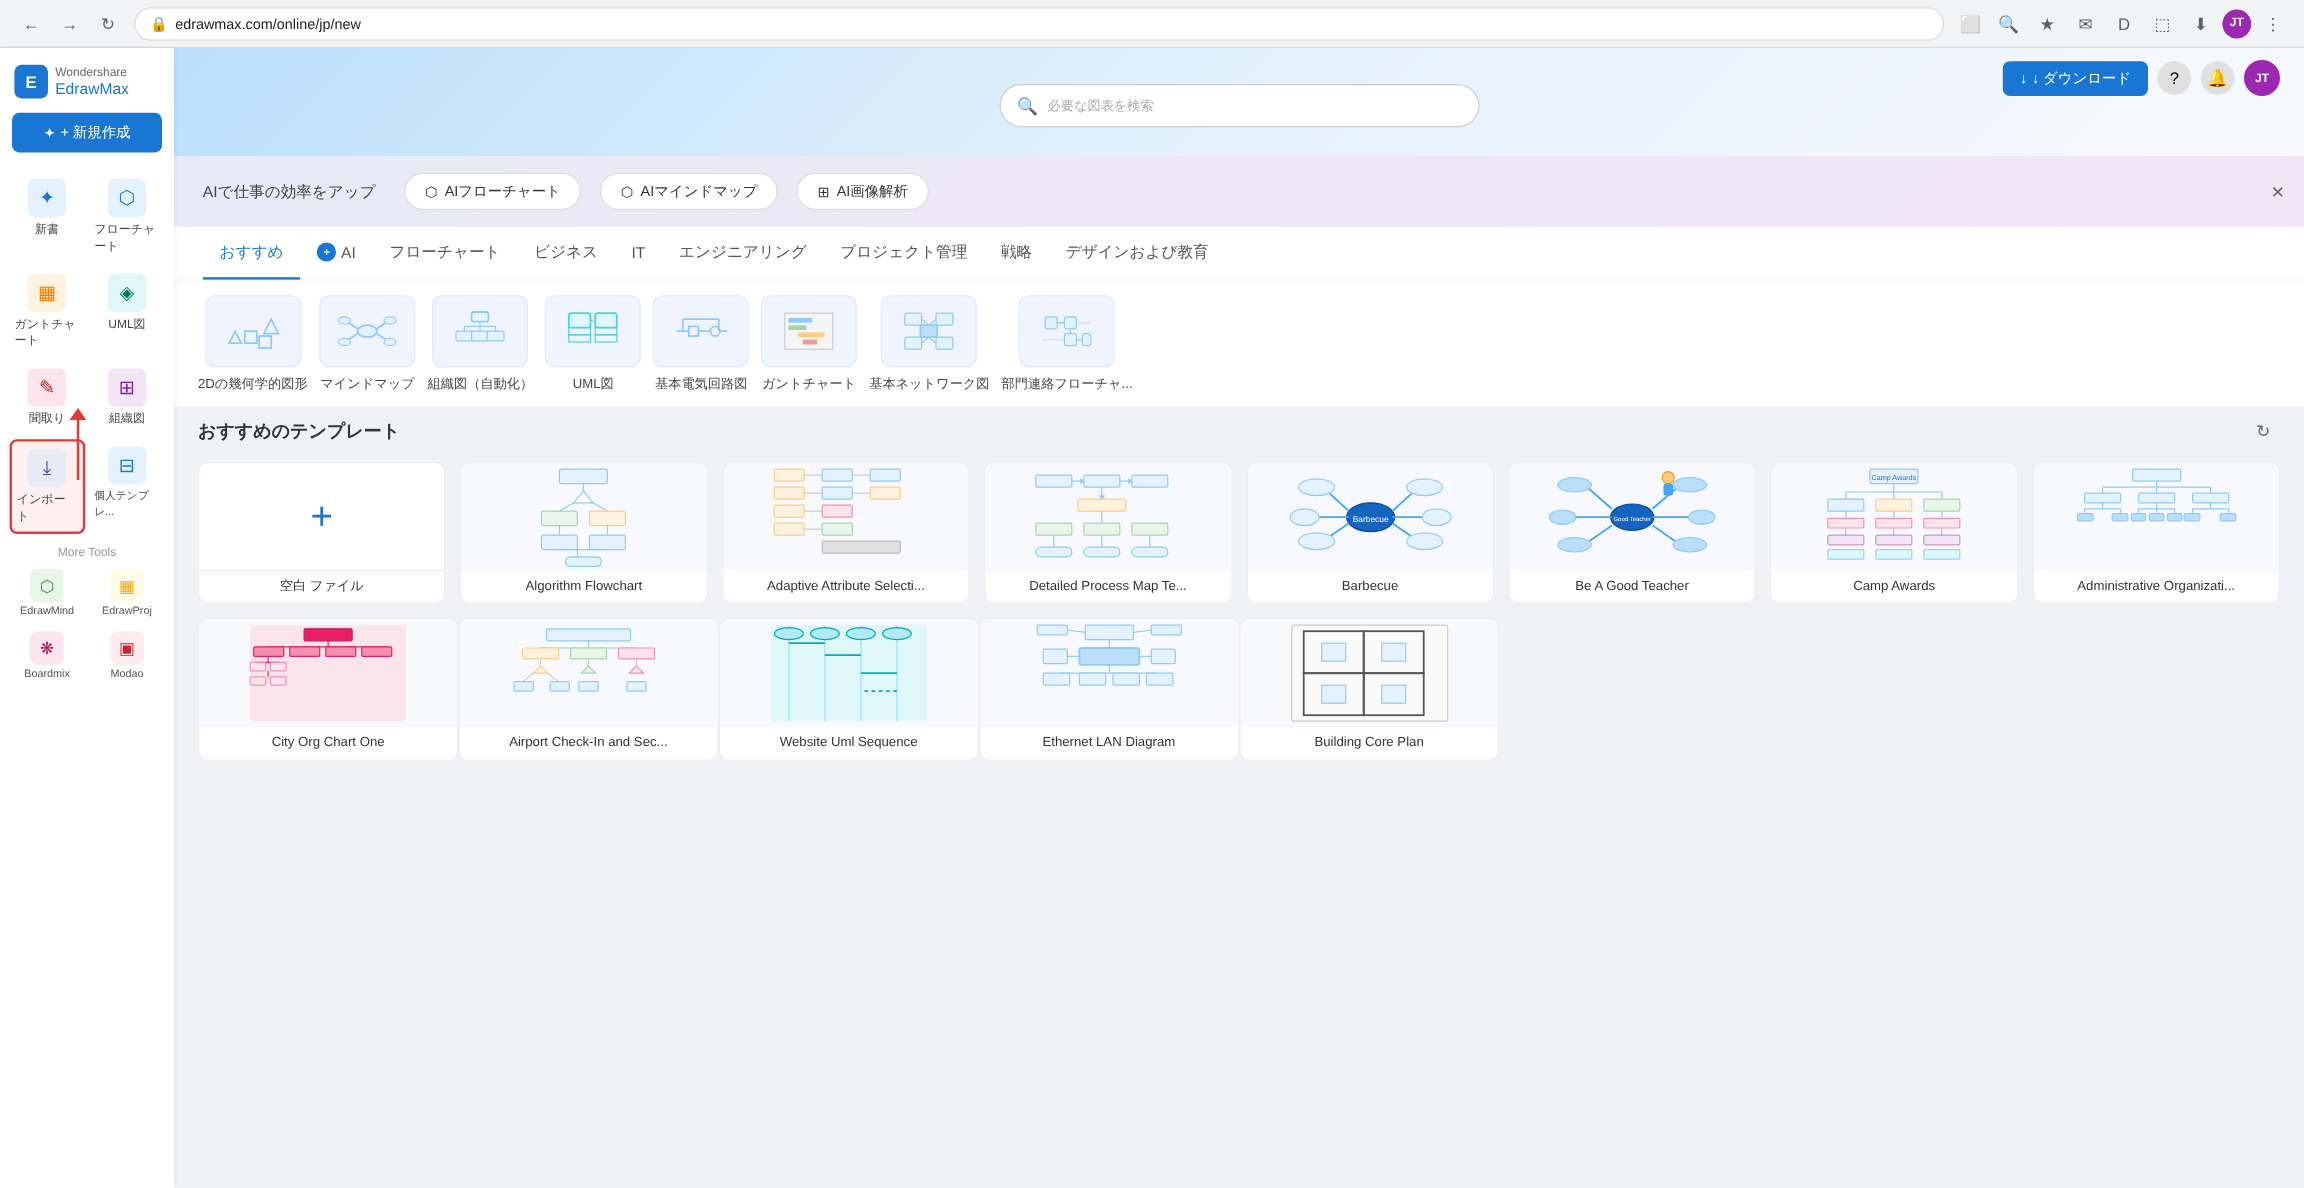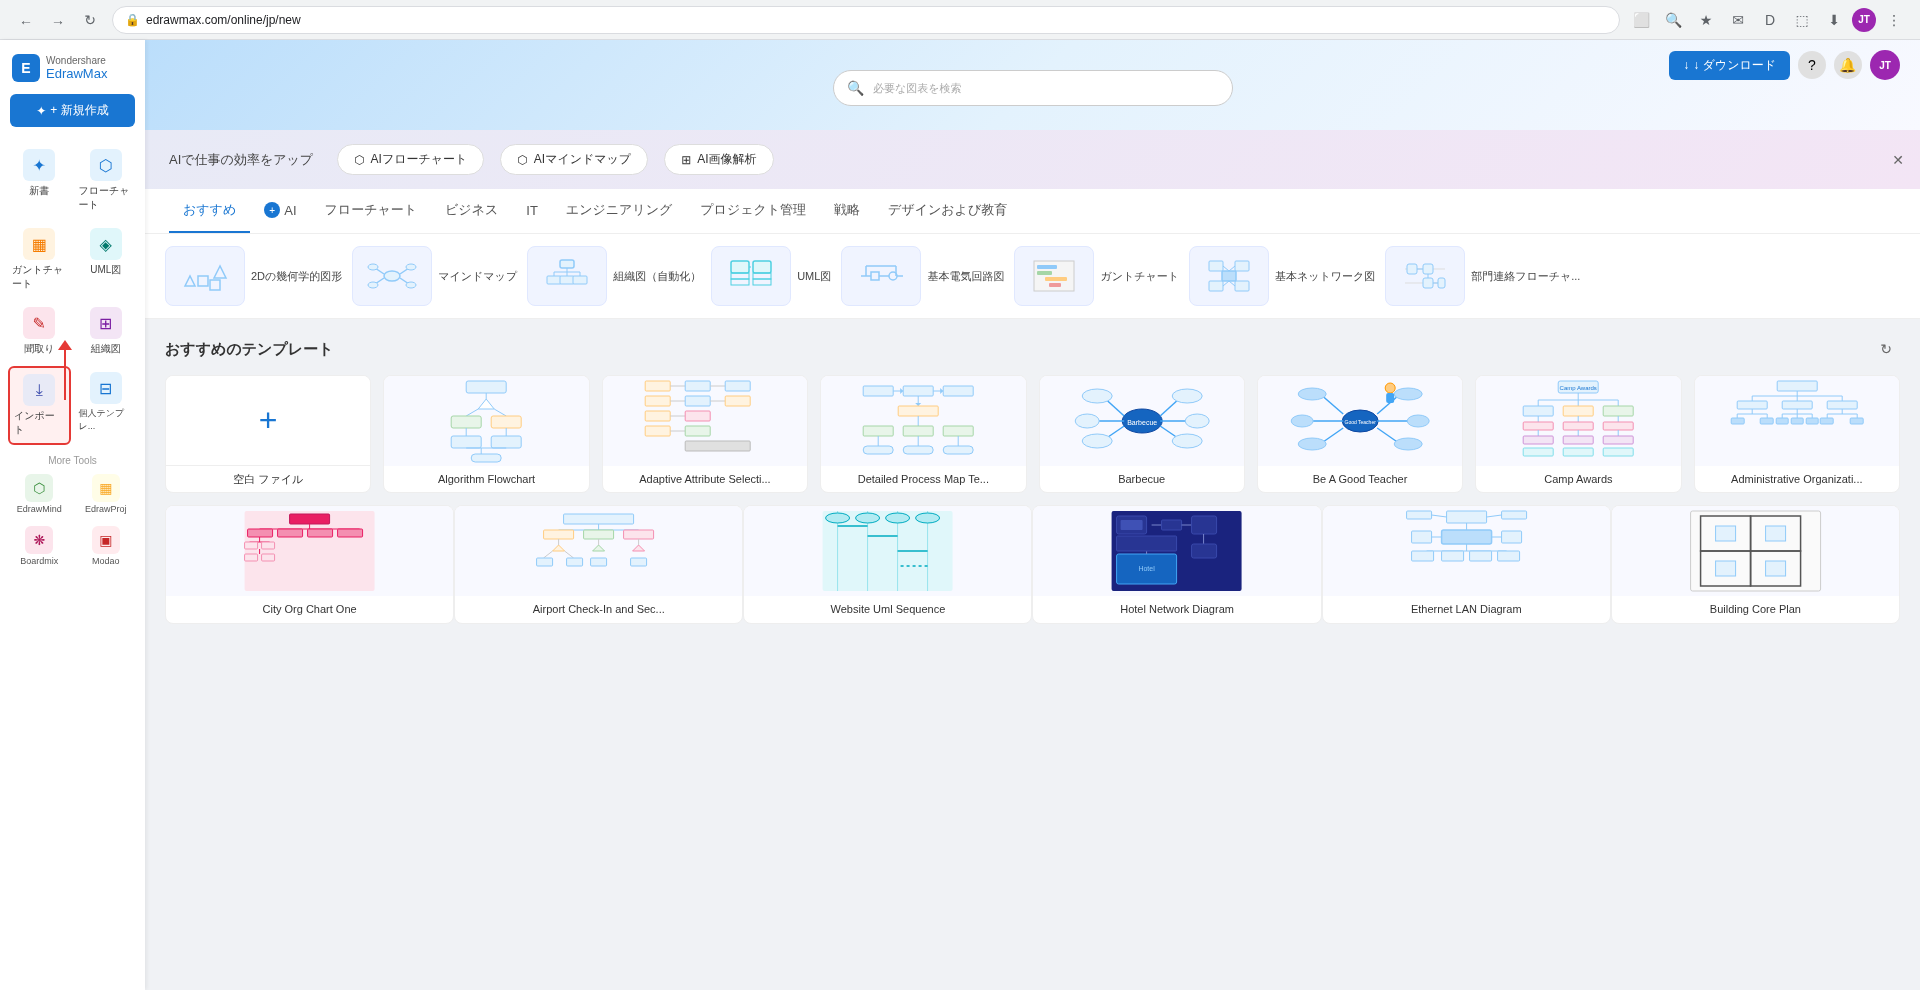--- a/index.html
+++ b/index.html
@@ -112,54 +112,54 @@
       border-bottom: 1px solid #eee;
     }
     .cat-tab {
       padding: 12px 14px; font-size: 13px; cursor: pointer; color: #555;
       border-bottom: 2px solid transparent; white-space: nowrap;
     }
     .cat-tab.active { color: #1976d2; border-bottom-color: #1976d2; font-weight: 500; }
     .cat-tab.ai-tab { display: flex; align-items: center; gap: 4px; }
     .ai-plus { width: 16px; height: 16px; background: #1976d2; border-radius: 50%; display: flex; align-items: center; justify-content: center; color: white; font-size: 10px; }
     .qi-item {
-      display: flex; align-items: center;
+      display: flex; flex-direction: column; align-items: center;
       gap: 6px; cursor: pointer; min-width: 80px;
     }
     .qi-icon-box {
       width: 80px; height: 60px; background: #f0f4ff;
       border: 1px solid #e0e8ff; border-radius: 8px;
       display: flex; align-items: center; justify-content: center;
       font-size: 24px;
     }
     .qi-label { font-size: 11px; color: #444; text-align: center; }
 
     
-    .templates-section { padding: 16px 20px; }
+    .templates-section { padding: 5px 20px; }
     .section-header { display: flex; align-items: center; justify-content: space-between; margin-bottom: 12px; }
     .section-title { font-size: 15px; font-weight: 600; color: #333; }
     .refresh-btn { width: 28px; height: 28px; border-radius: 50%; border: none; background: transparent; cursor: pointer; color: #666; font-size: 14px; display: flex; align-items: center; justify-content: center; }
 
     .templates-grid { display: grid; grid-template-columns: repeat(8, 1fr); gap: 12px; }
     .template-card {
       background: white; border-radius: 8px; overflow: hidden;
       cursor: pointer; transition: box-shadow 0.2s;
       border: 1px solid #eee;
     }
     .template-thumb {
       width: 100%; height: 90px; background: #f8f9ff;
       display: flex; align-items: center; justify-content: center;
       overflow: hidden; position: relative;
     }
     .template-thumb.blank { background: white; border-bottom: 1px solid #eee; }
     .plus-icon { font-size: 32px; color: #1976d2; }
     .template-name { font-size: 11px; color: #333; padding: 6px 8px; text-align: center; line-height: 1.3; }
 
     
-    .templates-grid-2 { display: grid; grid-template-columns: repeat(6, 1fr); margin-top: 12px; }
+    .templates-grid-2 { display: grid; grid-template-columns: repeat(8, 1fr); margin-top: 12px; }
 
     
     .download-btn {
       background: #1976d2; color: white; border: none; border-radius: 6px;
       padding: 6px 14px; font-size: 12px; cursor: pointer;
       display: flex; align-items: center; gap: 4px;
     }
 
     
     ::-webkit-scrollbar { width: 6px; height: 6px; }
@@ -742,40 +742,20 @@
               <line x1="110" y1="60" x2="80" y2="60" stroke="#00acc1" stroke-width="1.5" stroke-dasharray="3"></line>
               <ellipse cx="20" cy="12" rx="12" ry="5" fill="#b2ebf2" stroke="#00acc1" stroke-width="1"></ellipse>
               <ellipse cx="50" cy="12" rx="12" ry="5" fill="#b2ebf2" stroke="#00acc1" stroke-width="1"></ellipse>
               <ellipse cx="80" cy="12" rx="12" ry="5" fill="#b2ebf2" stroke="#00acc1" stroke-width="1"></ellipse>
               <ellipse cx="110" cy="12" rx="12" ry="5" fill="#b2ebf2" stroke="#00acc1" stroke-width="1"></ellipse>
             </svg>
           </div>
           <div class="template-name">Website Uml Sequence</div>
         </div>
 
-        <div class="template-card">
-          <div class="template-thumb">
-            <svg width="100%" height="90" viewBox="0 0 140 90" xmlns="http://www.w3.org/2000/svg">
-              <rect x="5" y="5" width="130" height="80" rx="2" fill="#1a237e"></rect>
-              <rect x="10" y="10" width="30" height="18" rx="2" fill="#283593" stroke="#3949ab" stroke-width="1"></rect>
-              <rect x="14" y="14" width="22" height="10" rx="1" fill="#3f51b5"></rect>
-              <line x1="45" y1="19" x2="55" y2="19" stroke="#7986cb" stroke-width="1"></line>
-              <rect x="55" y="14" width="20" height="10" rx="1" fill="#283593" stroke="#3949ab" stroke-width="1"></rect>
-              <line x1="75" y1="19" x2="85" y2="19" stroke="#7986cb" stroke-width="1"></line>
-              <rect x="85" y="10" width="25" height="18" rx="2" fill="#283593" stroke="#3949ab" stroke-width="1"></rect>
-              <line x1="97" y1="28" x2="97" y2="38" stroke="#7986cb" stroke-width="1"></line>
-              <rect x="85" y="38" width="25" height="14" rx="2" fill="#283593" stroke="#3949ab" stroke-width="1"></rect>
-              <rect x="10" y="48" width="60" height="30" rx="2" fill="#1565c0" stroke="#42a5f5" stroke-width="1"></rect>
-              <text x="40" y="65" text-anchor="middle" font-size="7" fill="#90caf9">Hotel</text>
-              <line x1="40" y1="35" x2="40" y2="48" stroke="#7986cb" stroke-width="1"></line>
-              <rect x="10" y="30" width="60" height="15" rx="1" fill="#283593" stroke="#3949ab" stroke-width="1"></rect>
-            </svg>
-          </div>
-          <div class="template-name">Hotel Network Diagram</div>
-        </div>
 
         <div class="template-card">
           <div class="template-thumb">
             <svg width="100%" height="90" viewBox="0 0 140 90" xmlns="http://www.w3.org/2000/svg">
               <rect x="5" y="5" width="130" height="80" rx="2" fill="#f8f9ff"></rect>
               <rect x="50" y="5" width="40" height="12" rx="1" fill="#e3f2fd" stroke="#90caf9" stroke-width="1"></rect>
               <rect x="10" y="5" width="25" height="8" rx="1" fill="#e3f2fd" stroke="#90caf9" stroke-width="1"></rect>
               <rect x="105" y="5" width="25" height="8" rx="1" fill="#e3f2fd" stroke="#90caf9" stroke-width="1"></rect>
               <line x1="35" y1="9" x2="50" y2="11" stroke="#90caf9" stroke-width="1"></line>
               <line x1="90" y1="11" x2="105" y2="9" stroke="#90caf9" stroke-width="1"></line>

